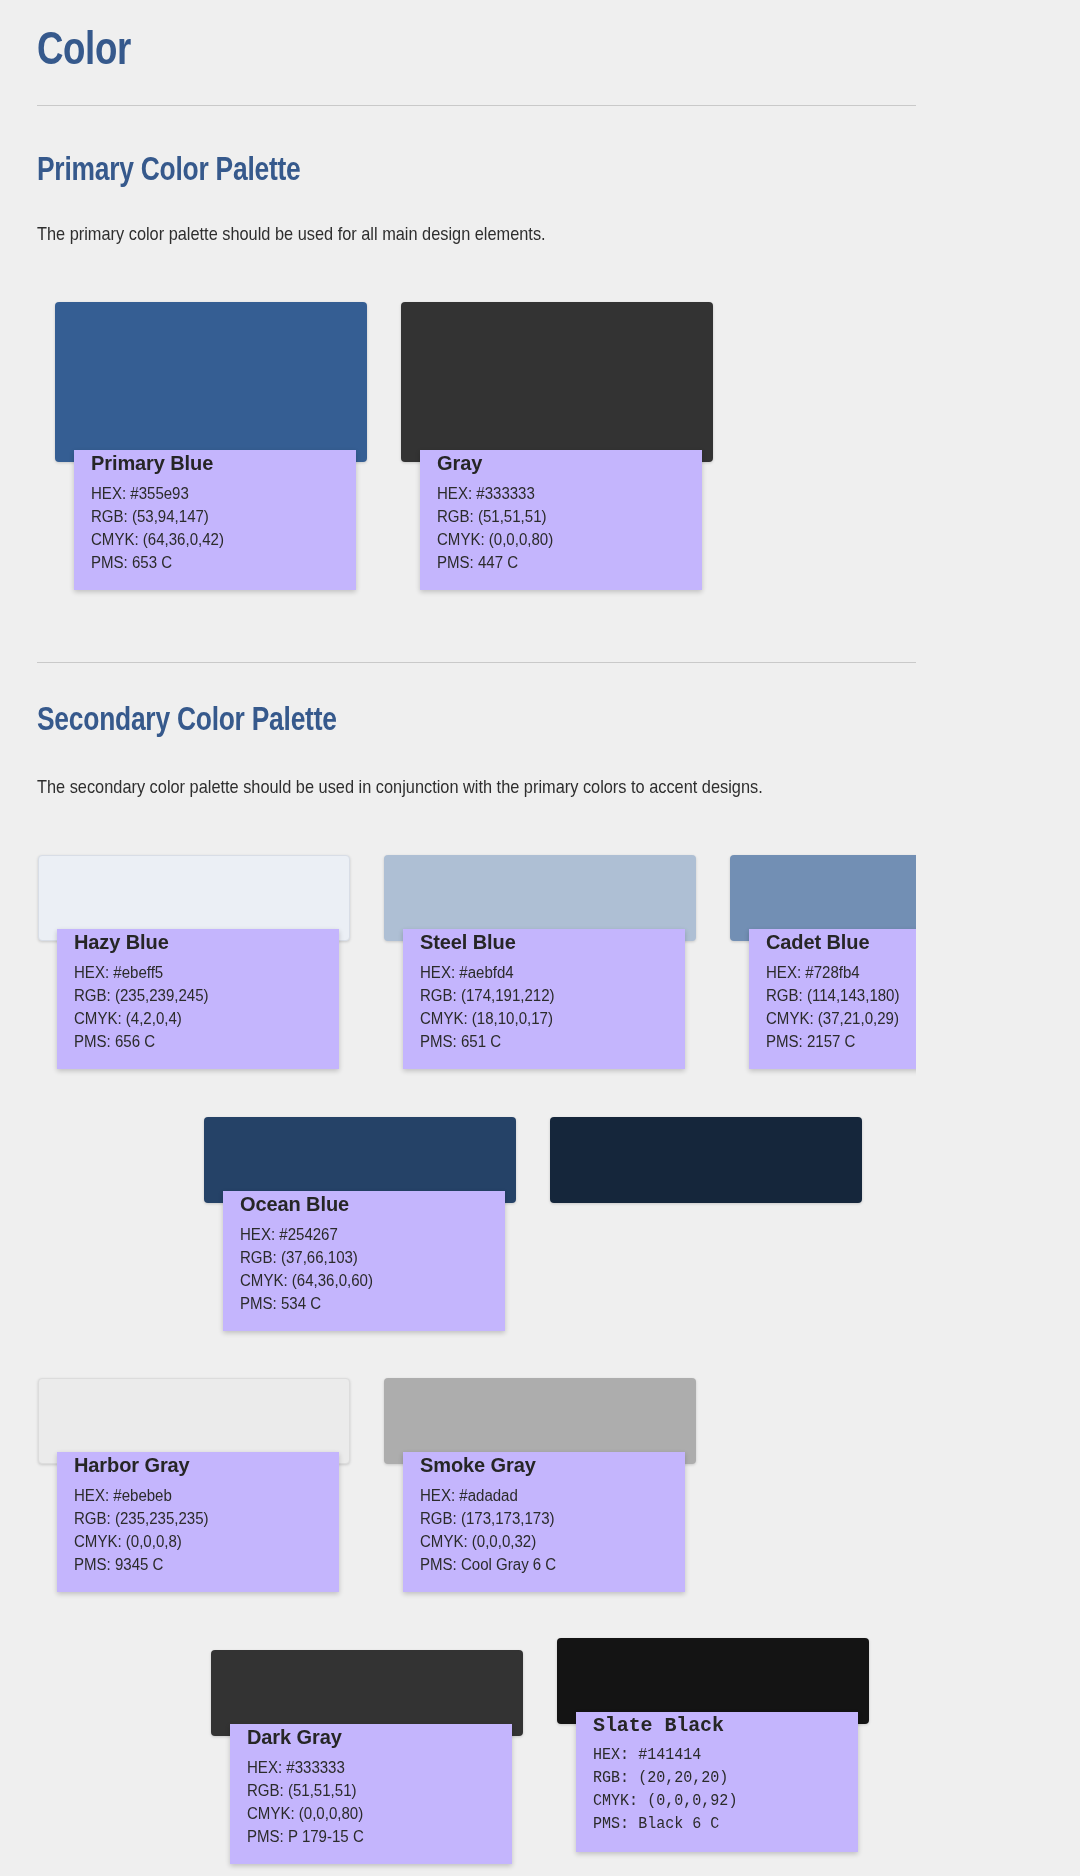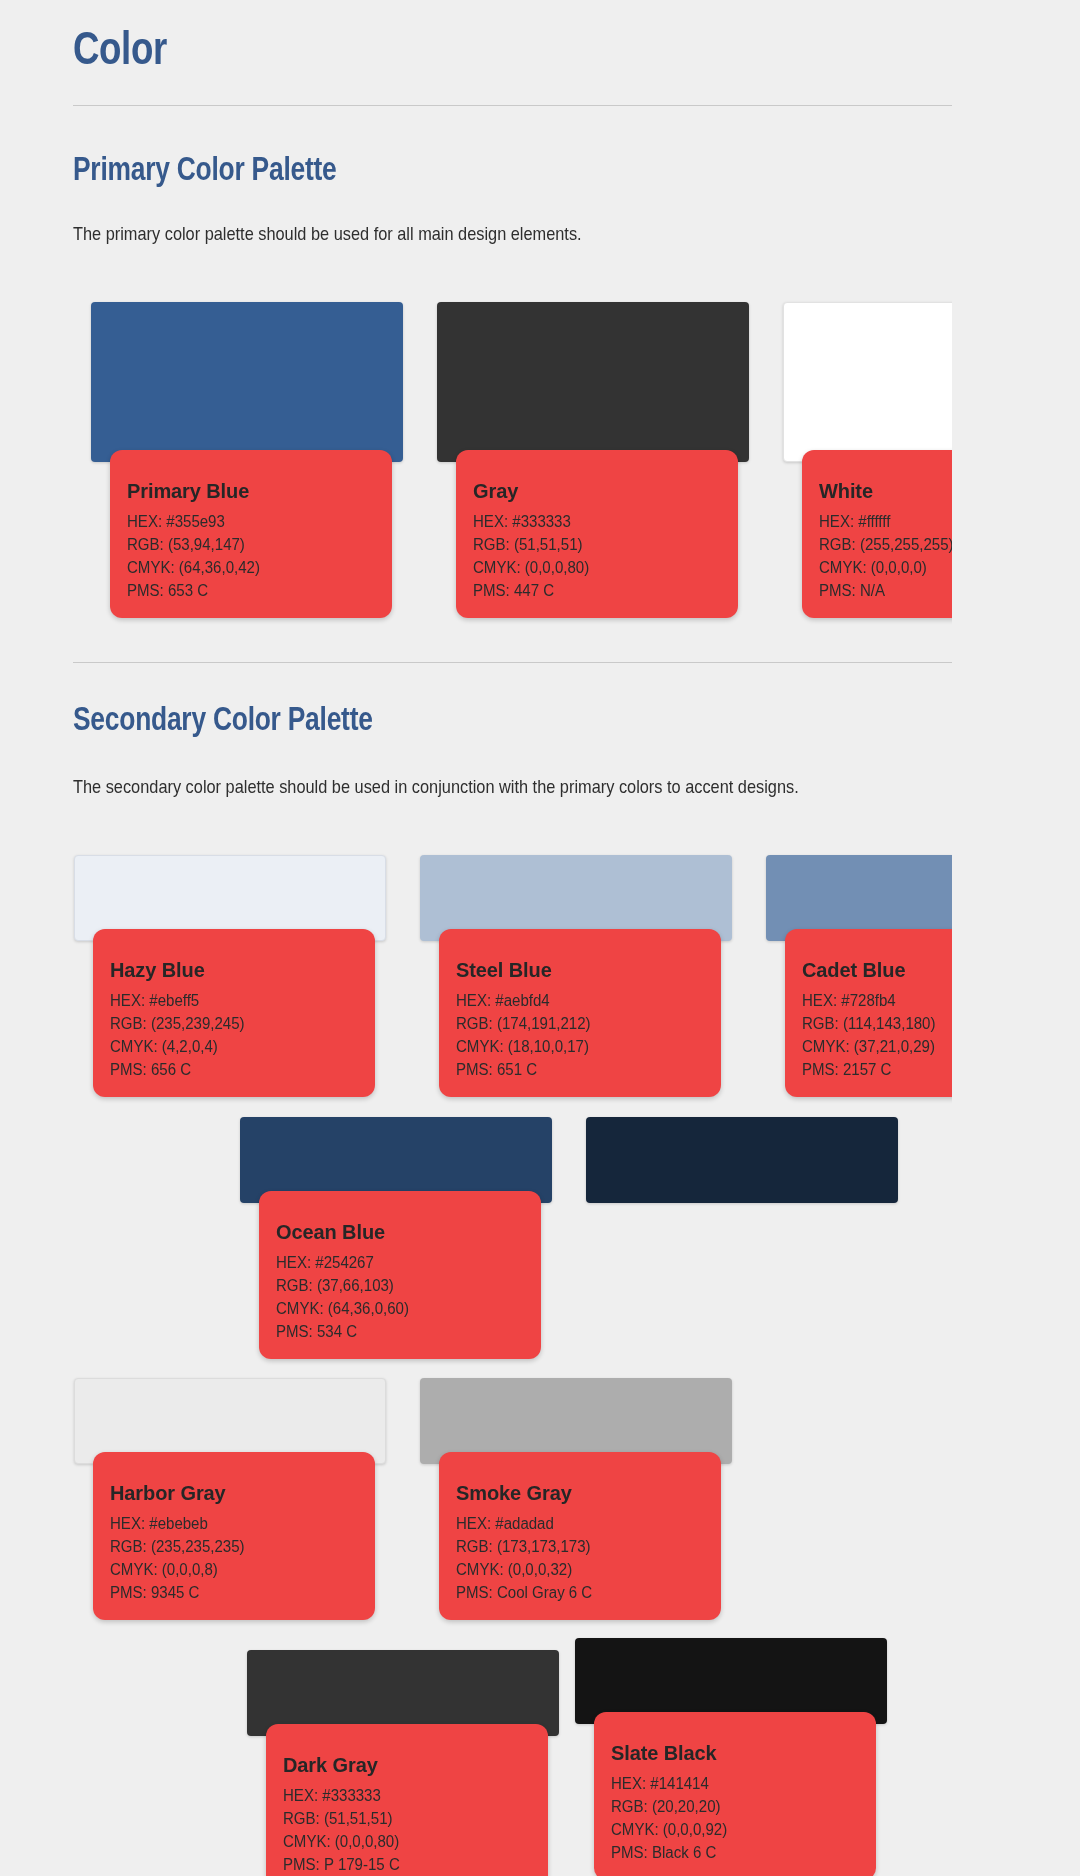--- a/index.html
+++ b/index.html
@@ -11,21 +11,20 @@
     font-family: "Liberation Sans", sans-serif;
     -webkit-font-smoothing: antialiased;
   }
 
   .page {
     position: relative;
     width: 916px;
     height: 1876px;
     background: #efefef;
     overflow: hidden;
-    margin-left: 36px;
   }
 
   
   .page-title {
     position: absolute;
     left: 37px;
     top: 20px;
     font-size: 47px;
     font-weight: 700;
     color: #36598c;
@@ -78,24 +77,24 @@
     position: absolute;
     border-radius: 4px;
     box-shadow: 0 1px 3px rgba(0,0,0,0.16);
   }
   .swatch.bordered { border: 1px solid #d8dde6; }
   .swatch.bordered-gray { border: 1px solid #dcdcdc; }
   .swatch.bordered-white { border: 1px solid #e2e2e2; }
 
   .info-card {
     position: absolute;
-    background: #ef4444;
-    border-radius: 12px;
+    background: #c4b5fd;
+    border-radius: 0;
     box-shadow: 0 2px 5px rgba(0,0,0,0.20);
-    padding: 30px 17px 16px 17px;
+    padding: 2px 17px 16px 17px;
   }
 
   .info-card .name {
     font-size: 20px;
     font-weight: 700;
     color: #262626;
     margin-bottom: 7px;
     white-space: nowrap;
     letter-spacing: -0.1px;
   }
@@ -145,30 +144,20 @@
       <div class="swatch" style="left:0; background:#333333;"></div>
       <div class="info-card">
         <div class="name">Gray</div>
         <div class="line">HEX: #333333</div>
         <div class="line">RGB: (51,51,51)</div>
         <div class="line">CMYK: (0,0,0,80)</div>
         <div class="line">PMS: 447 C</div>
       </div>
     </div>
 
-    <div style="position:absolute; left:692px; top:0px; width:312px; height:250px;">
-      <div class="swatch bordered-white" style="left:0; background:#ffffff;"></div>
-      <div class="info-card">
-        <div class="name">White</div>
-        <div class="line">HEX: #ffffff</div>
-        <div class="line">RGB: (255,255,255)</div>
-        <div class="line">CMYK: (0,0,0,0)</div>
-        <div class="line">PMS: N/A</div>
-      </div>
-    </div>
   </div>
 
   <div class="rule rule-mid"></div>
 
   <h2 class="section-title st-secondary">Secondary Color Palette</h2>
   <p class="section-desc sd-secondary">The secondary color palette should be used in conjunction with the primary colors to accent designs.</p>
 
   <div class="group sec-row" style="left:38px; top:855px; width:1004px; height:230px;">
 
     <div style="position:absolute; left:0px; top:0px; width:312px; height:230px;">
@@ -255,21 +244,21 @@
       <div class="swatch" style="left:0; background:#333333;"></div>
       <div class="info-card">
         <div class="name">Dark Gray</div>
         <div class="line">HEX: #333333</div>
         <div class="line">RGB: (51,51,51)</div>
         <div class="line">CMYK: (0,0,0,80)</div>
         <div class="line">PMS: P 179-15 C</div>
       </div>
     </div>
 
-    <div style="position:absolute; left:328px; top:0px; width:312px; height:230px;">
+    <div style="position:absolute; left:346px; top:0px; width:312px; height:230px;font-family:Liberation Mono, monospace;">
       <div class="swatch" style="left:0; background:#141414;"></div>
       <div class="info-card">
         <div class="name">Slate Black</div>
         <div class="line">HEX: #141414</div>
         <div class="line">RGB: (20,20,20)</div>
         <div class="line">CMYK: (0,0,0,92)</div>
         <div class="line">PMS: Black 6 C</div>
       </div>
     </div>
   </div>

